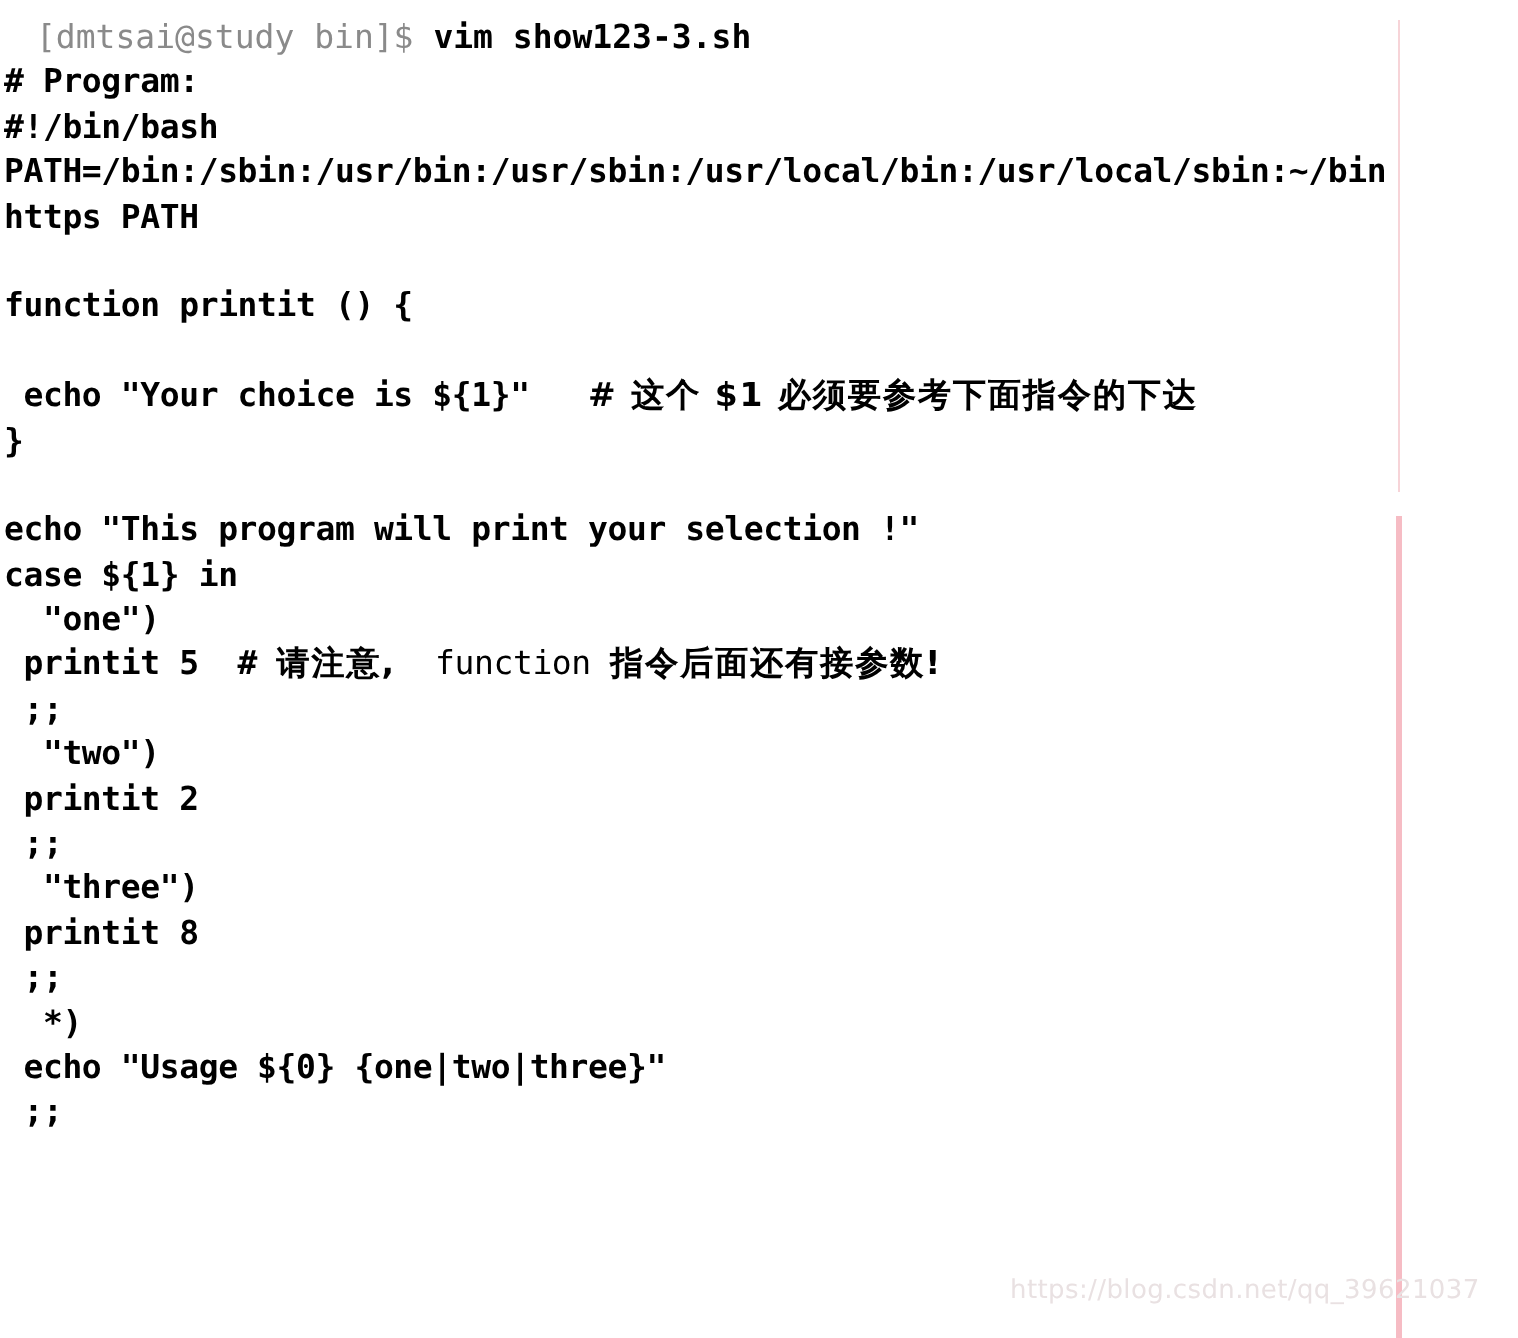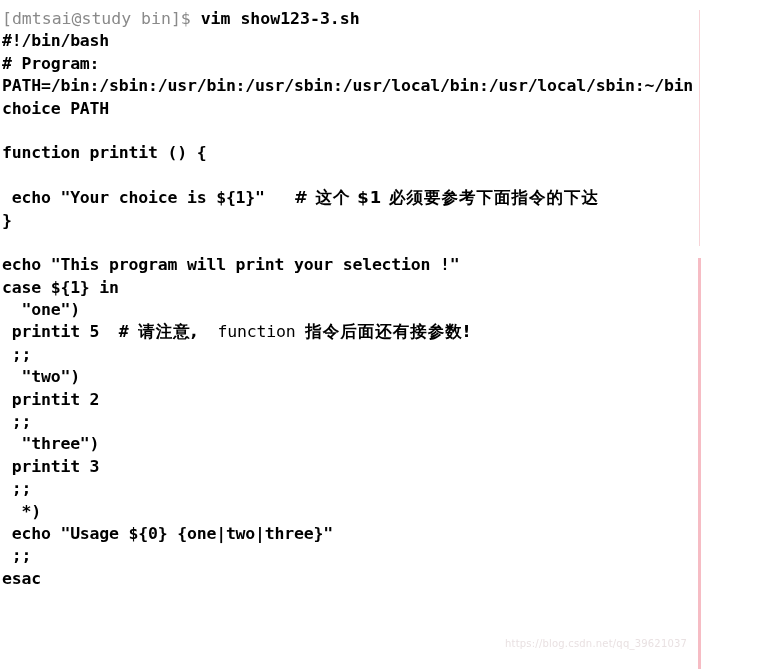--- a/index.html
+++ b/index.html
@@ -31,20 +31,21 @@
     color: #000000;
     white-space: pre;
     letter-spacing: -0.2px;
     padding-left: 2px;
   }
   .code-line.blank { }
   .prompt-line {
     font-weight: normal;
     color: #8a8a8a;
     letter-spacing: 0px;
+    margin-left: 16px;
   }
   .prompt-line .cmd {
     font-weight: bold;
     color: #000000;
   }
   .cjk {
     font-family: "DejaVu Sans", "Liberation Sans", sans-serif;
     font-weight: bold;
     letter-spacing: 1px;
   }
@@ -72,64 +73,63 @@
     height: 411px;
     background: #f6bcc4;
   }
 
   
   .watermark {
     position: absolute;
     left: 505px;
     top: 638px;
     font-family: "DejaVu Sans", "Liberation Sans", sans-serif;
-    font-size: 10px;
+    font-size: 13px;
     color: #e9e1e2;
     white-space: nowrap;
     letter-spacing: 0.2px;
   }
 </style>
 </head>
 <body>
 
 <div id="screenshot">
 
   <div class="code-area">
 
     <div class="code-line prompt-line"><span>[dmtsai@study bin]$ </span><span class="cmd">vim show123-3.sh</span></div>
 
+    <div class="code-line"># Program:</div>
     <div class="code-line">#!/bin/bash</div>
-    <div class="code-line"># Program:</div>
     <div class="code-line">PATH=/bin:/sbin:/usr/bin:/usr/sbin:/usr/local/bin:/usr/local/sbin:~/bin</div>
-    <div class="code-line">choice PATH</div>
+    <div class="code-line">https PATH</div>
     <div class="code-line blank"></div>
     <div class="code-line">function printit () {</div>
     <div class="code-line blank"></div>
 
     <div class="code-line"><span> echo "Your choice is ${1}"   </span><span class="cjk"># 这个 $1 必须要参考下面指令的下达</span></div>
 
     <div class="code-line">}</div>
     <div class="code-line blank"></div>
     <div class="code-line">echo "This program will print your selection !"</div>
     <div class="code-line">case ${1} in</div>
     <div class="code-line">  "one")</div>
 
     <div class="code-line"><span> printit 5  # </span><span class="cjk">请注意,</span><span class="cjk-mono">  function </span><span class="cjk">指令后面还有接参数!</span></div>
 
     <div class="code-line"> ;;</div>
     <div class="code-line">  "two")</div>
     <div class="code-line"> printit 2</div>
     <div class="code-line"> ;;</div>
     <div class="code-line">  "three")</div>
-    <div class="code-line"> printit 3</div>
+    <div class="code-line"> printit 8</div>
     <div class="code-line"> ;;</div>
     <div class="code-line">  *)</div>
     <div class="code-line"> echo "Usage ${0} {one|two|three}"</div>
     <div class="code-line"> ;;</div>
-    <div class="code-line">esac</div>
 
   </div>
 
   <div class="rule rule-top"></div>
   <div class="rule rule-bottom"></div>
 
   <div class="watermark">https://blog.csdn.net/qq_39621037</div>
 
 </div>
 

